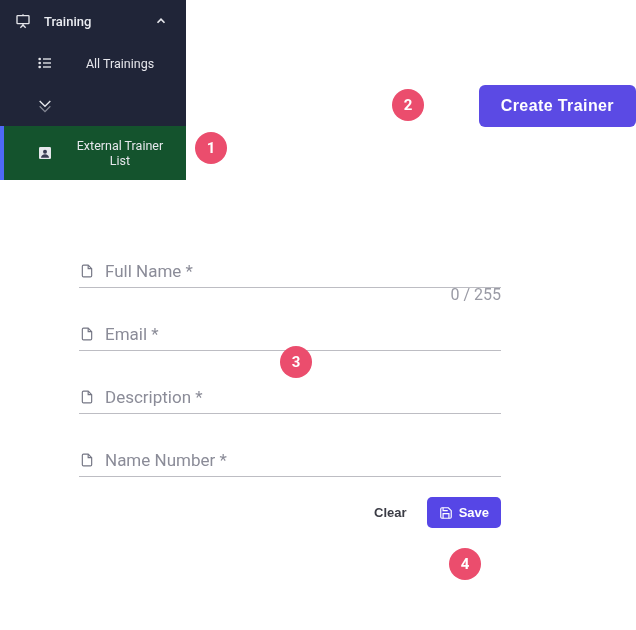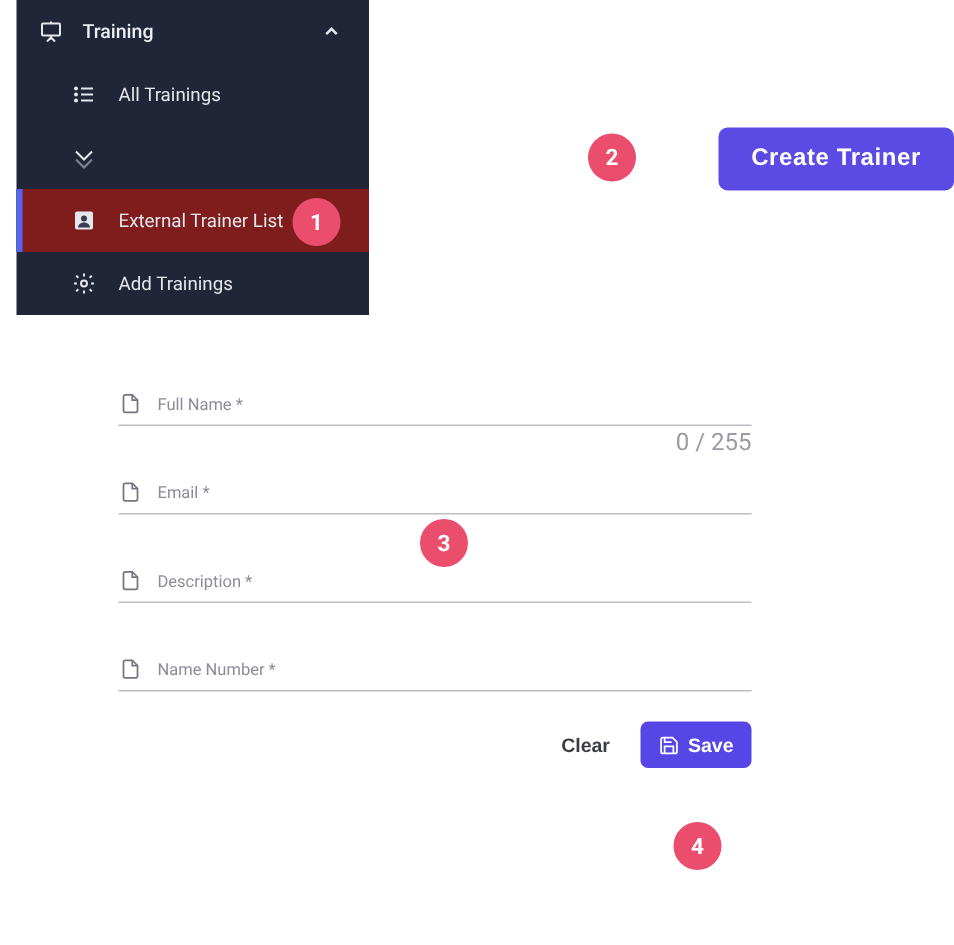--- a/index.html
+++ b/index.html
@@ -1,42 +1,42 @@
 <!DOCTYPE html>
 <html><head>
 <meta charset="utf-8">
 <style>
   * { box-sizing: border-box; margin: 0; padding: 0; }
   body { font-family: -apple-system, BlinkMacSystemFont, "Segoe UI", Roboto, Arial, sans-serif; background: #fff; width: 636px; height: 630px; position: relative; overflow: hidden; }
 
   
-  .sidebar { position: absolute; top: 0; left: 11px; width: 235px; background: #202538; color: #e5e6eb; }
+  .sidebar { position: absolute; top: 0; left: 0; width: 186px; background: #202538; color: #e5e6eb; }
   .sidebar-header { display: flex; align-items: center; padding: 10px 14px; cursor: pointer; }
   .sidebar-header .hicon { width: 18px; height: 18px; margin-right: 12px; display:flex; align-items:center; justify-content:center; }
   .sidebar-header .title { font-size: 13px; font-weight: 500; color: #eceef3; flex: 1; }
   .sidebar-header .chev { width: 22px; height: 22px; display:flex; align-items:center; justify-content:center; }
-  .menu-item { display:flex; align-items:center; padding: 12px 14px 12px 36px; font-size: 12.5px; color:#e6e7ec; cursor:pointer; position:relative; }
-  .menu-item.active { background:#7f1d1d; }
+  .menu-item { display:flex; align-items:center; padding: 12px 14px 12px 36px; font-size: 12.5px; color:#e6e7ec; cursor:pointer; position:relative;text-align:center; }
+  .menu-item.active { background:#14532d; }
   .menu-item.active::before { content:""; position:absolute; left:0; top:0; bottom:0; width:4px; background:#4f69f5; }
   .menu-item .micon { width:18px; height:18px; margin-right:14px; display:flex; align-items:center; justify-content:center; color:#e6e7ec; }
   .menu-item .mlabel { flex:1; }
 
   
   .marker { position:absolute; width:32px; height:32px; border-radius:50%; background:#eb4d6d; color:#fff; font-weight:700; font-size:15px; display:flex; align-items:center; justify-content:center; z-index:10; }
 
   
   .ct-wrap { position:absolute; top:62px; left:408px; width:228px; height:88px; background:#fff; display:flex; align-items:center; justify-content:flex-end; }
   .ct-btn { background:#5b4ae4; color:#fff; border:none; border-radius:6px; padding:12px 22px; font-size:16px; font-weight:600; letter-spacing:0.4px; cursor:pointer; }
 
   
   .form-card { position:absolute; top:233px; left:67px; width:446px; background:#fff; padding:28px 12px 24px 12px; }
   .field { position:relative; margin-bottom:36px; }
   .field-inner { display:flex; align-items:center; border-bottom:1px solid #bdbdc3; padding-bottom:6px; }
   .field .ficon { width:16px; height:16px; margin-right:10px; color:#747684; flex-shrink:0; display:flex; align-items:center; justify-content:center;}
-  .field .flabel { font-size:11px; color:#8b8c98; }
+  .field .flabel { font-size:17px; color:#8b8c98; }
   .field .counter { position:absolute; right:0; top:24px; font-size:16px; color:#9a9ba5; }
   .field:last-of-type { margin-bottom:18px; }
 
   .upload { background:#f5f5f7; border-radius:4px; height:80px; display:flex; flex-direction:column; align-items:center; justify-content:center; gap:6px; cursor:pointer; margin-bottom:48px;}
   .upload .uicon { color:#55565f; }
   .upload .utext { font-size:12.5px; color:#5a5b66; }
 
   .actions { display:flex; justify-content:flex-end; align-items:center; gap:14px; }
   .btn-clear { background:transparent; border:none; color:#3b3c45; font-size:13px; font-weight:600; cursor:pointer; padding:8px 6px;}
   .btn-save { background:#5646e6; border:none; color:#fff; font-size:13px; font-weight:600; padding:8px 12px; border-radius:5px; display:flex; align-items:center; gap:6px; cursor:pointer;}
@@ -93,29 +93,20 @@
     <span class="micon">
       <svg width="16" height="16" viewBox="0 0 24 24" fill="currentColor">
           <rect x="3" y="3" width="18" height="18" rx="2" fill="currentColor"></rect>
           <circle cx="12" cy="10" r="3" fill="#393c52"></circle>
           <path d="M6 19c0-3 3-5 6-5s6 2 6 5" fill="#393c52"></path>
         </svg>
     </span>
     <span class="mlabel">External Trainer List</span>
   </div>
 
-  <div class="menu-item">
-    <span class="micon">
-      <svg width="16" height="16" viewBox="0 0 24 24" fill="none" stroke="currentColor" stroke-width="2">
-          <circle cx="12" cy="12" r="3"></circle>
-          <path d="M12 2v3M12 19v3M4.2 4.2l2.1 2.1M17.7 17.7l2.1 2.1M2 12h3M19 12h3M4.2 19.8l2.1-2.1M17.7 6.3l2.1-2.1"></path>
-        </svg>
-    </span>
-    <span class="mlabel">Add Trainings</span>
-  </div>
 </div>
 
 <div class="marker" style="top:132px; left:195px;">1</div>
 <div class="marker" style="top:89px; left:392px;">2</div>
 <div class="marker" style="top:346px; left:280px;">3</div>
 <div class="marker" style="top:548px; left:449px;">4</div>
 
 <div class="ct-wrap">
   <button class="ct-btn">Create Trainer</button>
 </div>

